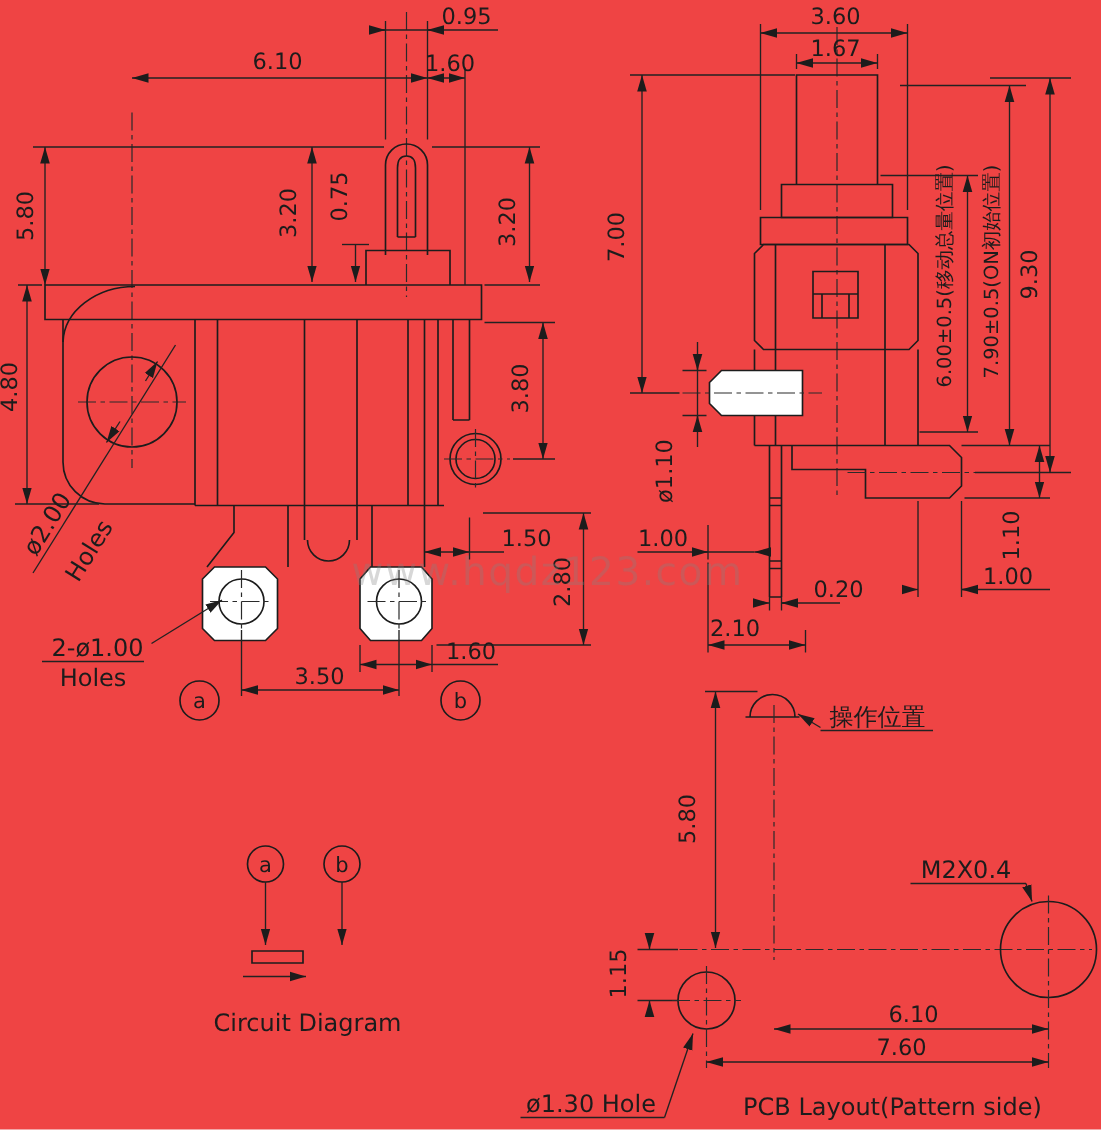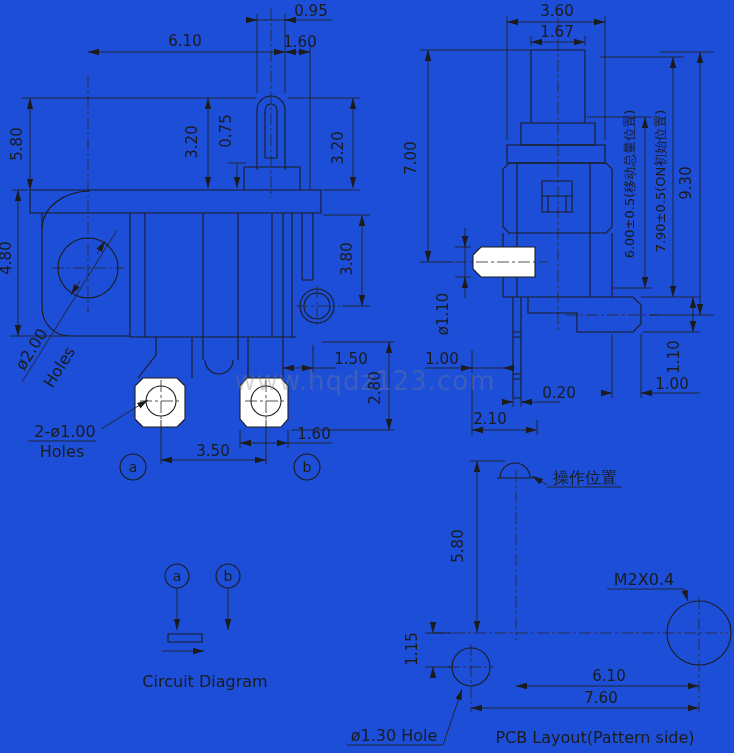--- a/index.html
+++ b/index.html
@@ -1,16 +1,16 @@
 <!DOCTYPE html>
 <html><head>
 <meta charset="utf-8">
 <style>
   html,body{margin:0;padding:0;background:#f6f6f6;}
-  .page{width:734px;height:753px;background:#1d4ed8;position:relative;overflow:hidden;}
+  .page{width:734px;height:753px;background:#ef4444;position:relative;overflow:hidden;}
   svg{display:block;}
   text{font-family:"DejaVu Sans",sans-serif;fill:#1c1c1c;}
   .dim{font-size:15px;}
   .dims{font-size:13px;}
   .lbl{font-size:16px;}
   .term{font-size:14px;}
   .wm{font-size:26px;fill:rgba(130,130,130,0.32);letter-spacing:1px;}
   .ln{stroke:#1c1c1c;stroke-width:1.1;fill:none;}
   .lnf{stroke:#1c1c1c;stroke-width:1.1;fill:#ffffff;}
   .dl{stroke:#222;stroke-width:0.9;fill:none;}

